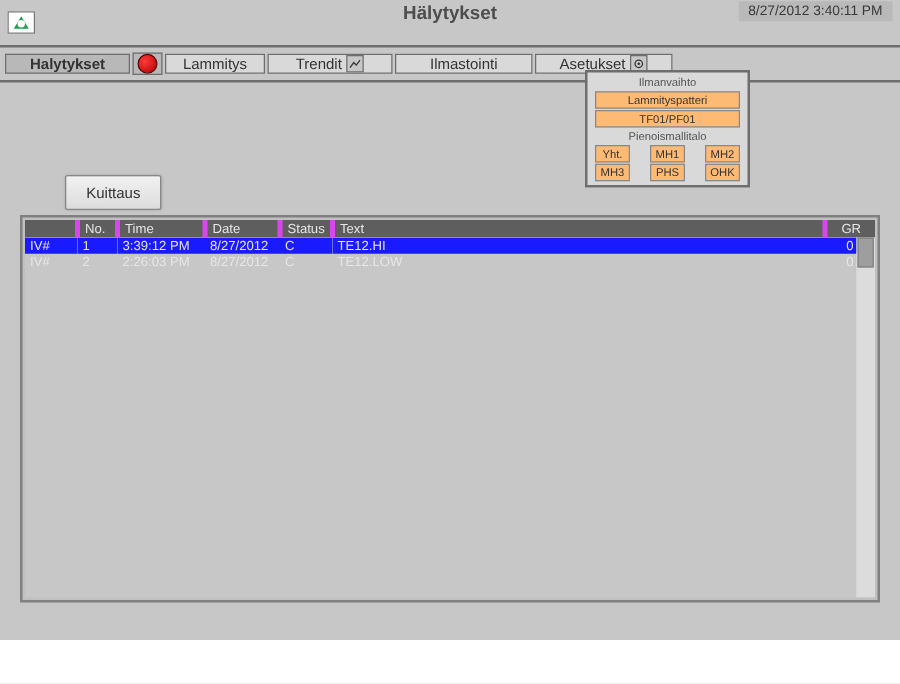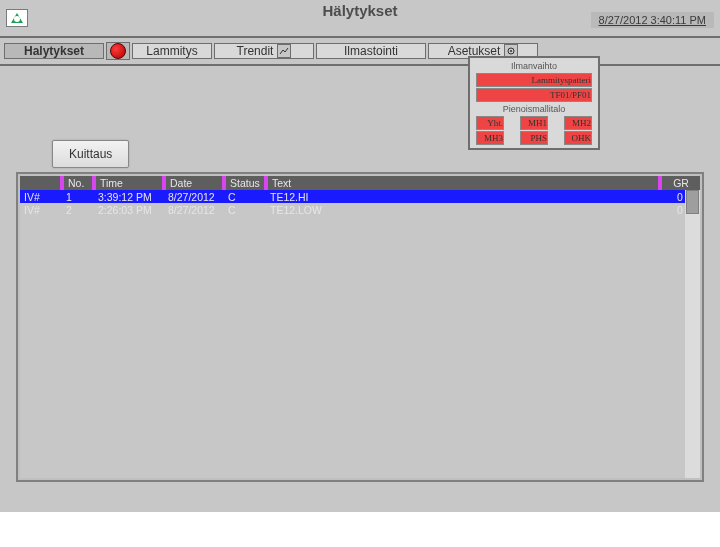--- a/index.html
+++ b/index.html
@@ -39,26 +39,25 @@
     position: absolute;
     left: 0; right: 0; top: 0;
     text-align: center;
     font-size: 15px;
     font-weight: bold;
     color: #4d4d4d;
     line-height: 22px;
   }
   .datetime {
     position: absolute;
-    right: 6px; top: 12px;
+    right: 6px; top: 1px;
     background: #b9b9b9;
     padding: 2px 8px;
     font-size: 11px;
     color: #3a3a3a;
-    text-decoration: underline;
   }
   
   .tabbar {
     height: 30px;
     border-top: 2px solid #6e6e6e;
     border-bottom: 2px solid #6e6e6e;
     display: flex;
     align-items: center;
     padding: 2px 4px;
     gap: 2px;
@@ -112,27 +111,26 @@
     padding: 2px;
     font-size: 9px;
   }
   .sys-header {
     text-align: center;
     padding: 1px 0;
     color: #555;
   }
   .sys-btn {
     border: 1px solid #888;
-    background: #ef4444;
-    text-align: right;
+    background: #fdba74;
+    text-align: center;
     padding: 1px 0;
     margin: 1px 4px;
     font-size: 9px;
     cursor: pointer;
-    font-family: Liberation Serif, serif;
   }
   .sys-row {
     display:flex; gap:16px; margin: 1px 4px;
   }
   .sys-row .sys-btn { flex:1; margin:0; }
   
   .ack-btn {
     position: absolute;
     top: 140px;
     left: 52px;

